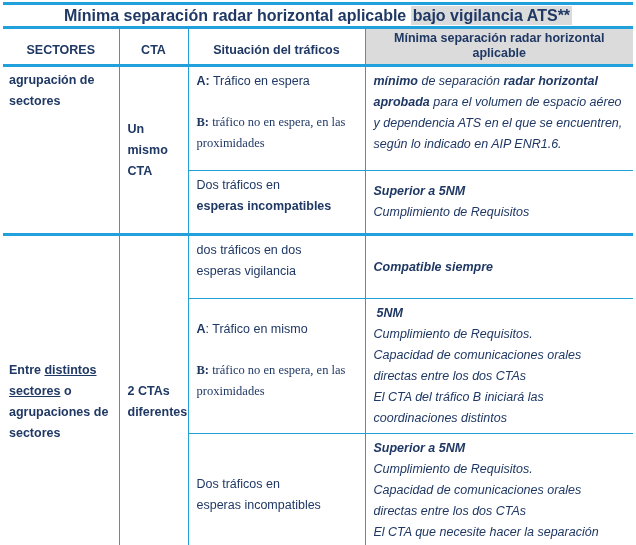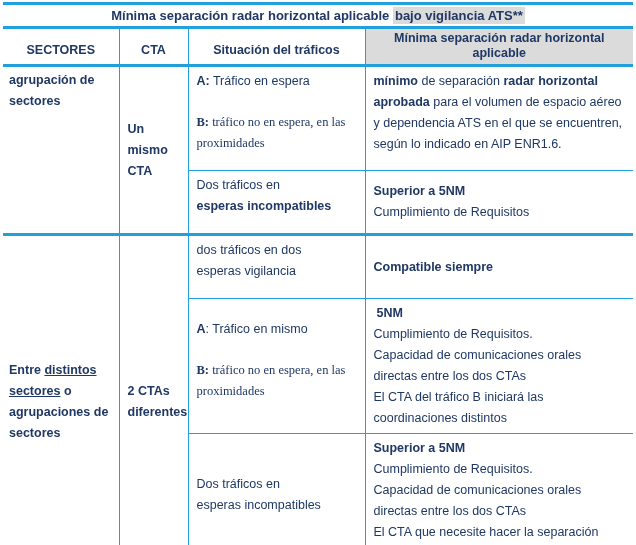--- a/index.html
+++ b/index.html
@@ -26,21 +26,21 @@
   .vline { border-left: 1px solid #21A0DB; }
 
   
   tr.title-row { height: 22px; }
   td.title-cell {
     border-top: 3px solid #21A0DB;
     border-bottom: 3px solid #21A0DB;
     text-align: center;
     vertical-align: middle;
     font-weight: bold;
-    font-size: 13px;
+    font-size: 16px;
   }
   .hl { background: #DBDBDB; padding: 1px 2px; }
 
   
   tr.header-row { height: 34px; }
   th {
     font-size: 12.5px;
     font-weight: bold;
     text-align: center;
     vertical-align: bottom;
@@ -52,21 +52,21 @@
   
   tr.r1a { height: 96px; }
   tr.r1b { height: 61px; }
   tr.r2a { height: 44px; }
   tr.r2b { height: 123px; }
   tr.r2c { height: 101px; }
 
   td.c1 { padding: 3px 5px 3px 6px; }
   td.c2 { padding: 3px 5px 3px 8px; font-weight: bold; }
   td.c3 { padding: 4px 6px 16px 8px; }
-  td.c4 { padding: 4px 6px 4px 8px; }
+  td.c4 { padding: 4px 6px 4px 8px; font-style: italic; }
 
   .vtop { vertical-align: top; }
   .vmid { vertical-align: middle; }
 
   tr.subdiv td { border-top: 1px solid #21A0DB; }
   tr.bigdiv td { border-top: 3px solid #21A0DB; }
 
   .b { font-weight: bold; }
   .u { text-decoration: underline; }
   .para { margin: 0; }

